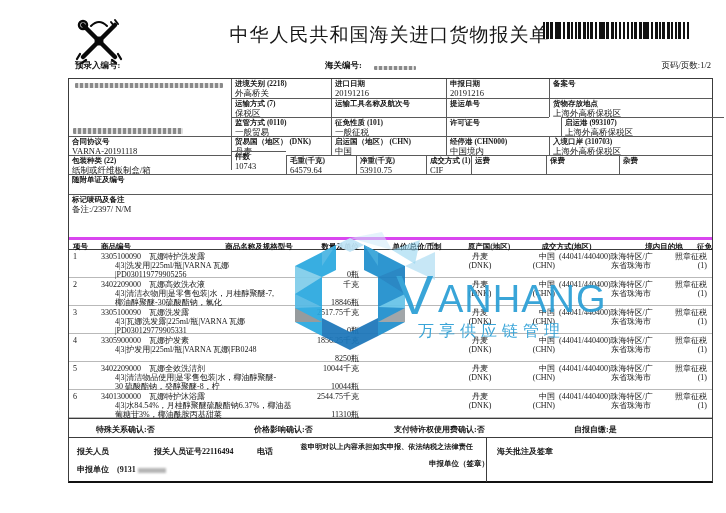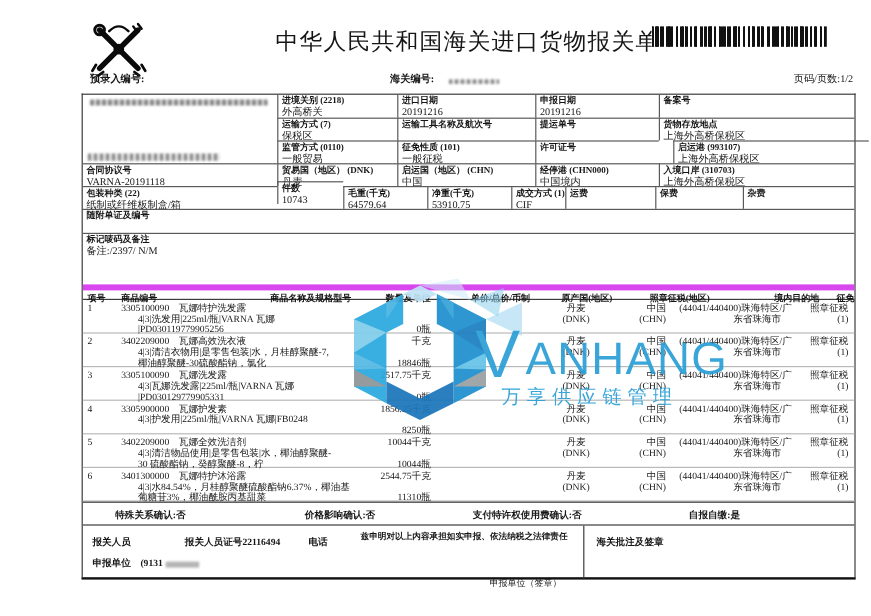--- a/index.html
+++ b/index.html
@@ -19,47 +19,47 @@
   .redact-inline{display:inline-block;height:5px;background:#b5b5b5;filter:blur(1px);vertical-align:middle;}
   .form{position:absolute;left:68px;top:78px;width:643px;height:402px;
         border:1px solid #3c3c3c;border-bottom:2px solid #111;box-sizing:content-box;}
   .cell{position:absolute;box-sizing:border-box;border-left:1px solid #5a5a5a;border-top:1px solid #5a5a5a;
         padding:1px 0 0 3px;overflow:visible;}
   .cell.noL{border-left:none;}
   .cell.noT{border-top:none;}
   .lbl{font-weight:bold;font-size:7.5px;line-height:8.5px;white-space:nowrap;}
   .val{font-size:8.5px;line-height:9.5px;white-space:nowrap;}
   .ghead{position:absolute;left:0;top:158px;width:643px;height:13px;
-         border-top:5px solid #d946ef;border-bottom:1px solid #3c3c3c;box-sizing:border-box;}
+         border-top:3px solid #d946ef;border-bottom:1px solid #3c3c3c;box-sizing:border-box;}
   .ghead span{position:absolute;top:2px;font-weight:bold;font-size:7.5px;white-space:nowrap;}
   .grows{position:absolute;left:0;top:171px;width:643px;height:168px;}
   .grow{position:relative;width:643px;height:28px;border-bottom:1px solid #b9b9b9;box-sizing:border-box;}
   .grow span{position:absolute;font-size:8px;line-height:9px;white-space:nowrap;}
   .g-no{left:4px;top:2px;}
   .g-code{left:32px;top:2px;}
   .g-name{left:80px;top:2px;}
   .g-sp1{left:46px;top:11px;}
   .g-sp2{left:46px;top:20px;}
   .g-qty1{left:160px;width:130px;top:2px;text-align:right;}
   .g-qty2{left:160px;width:130px;top:20px;text-align:right;}
   .g-or1{left:382px;width:58px;top:2px;text-align:center;}
   .g-or2{left:382px;width:58px;top:11px;text-align:center;}
   .g-de1{left:430px;width:56px;top:2px;text-align:right;}
   .g-de2{left:430px;width:56px;top:11px;text-align:right;}
-  .g-do1{left:490px;width:108px;top:2px;text-align:center;}
+  .g-do1{left:490px;width:108px;top:2px;text-align:left;}
   .g-do2{left:490px;width:92px;top:11px;text-align:right;}
   .g-ex1{left:598px;width:40px;top:2px;text-align:right;}
   .g-ex2{left:598px;width:40px;top:11px;text-align:right;}
   .confirm{position:absolute;left:0;top:339px;width:643px;height:19px;border-top:1px solid #3c3c3c;box-sizing:border-box;}
   .confirm span{position:absolute;top:5px;font-size:8px;font-weight:bold;white-space:nowrap;}
   .footerbox{position:absolute;left:0;top:358px;width:643px;height:44px;border-top:1px solid #3c3c3c;box-sizing:border-box;}
   .footerbox .fi{position:absolute;font-size:8px;font-weight:bold;white-space:nowrap;}
   .vdiv{position:absolute;left:417px;top:0;width:0;height:44px;border-left:1px solid #3c3c3c;}
   .stmt{position:absolute;left:204px;top:5px;width:200px;text-align:right;font-size:7.2px;font-weight:bold;line-height:9px;white-space:nowrap;}
-  .stmt2{position:absolute;left:199px;top:21px;width:200px;text-align:right;font-size:7.5px;font-weight:normal;white-space:nowrap;margin-top:22px;}
+  .stmt2{position:absolute;left:220px;top:21px;width:200px;text-align:right;font-size:7.5px;font-weight:bold;white-space:nowrap;}
   .wm{position:absolute;left:270px;top:232px;width:390px;height:125px;opacity:0.93;pointer-events:none;z-index:5;}
 </style>
 </head>
 <body>
 
 <div class="sheet">
 
   <svg class="abs" style="left:74px;top:18px;width:50px;height:46px;" viewBox="0 0 50 46">
     <g fill="none" stroke="#0a0a0a" stroke-linecap="round">
       <path d="M9 39 L41 7" stroke-width="4.5"></path>
@@ -194,21 +194,21 @@
       <div class="val">备注:/2397/ N/M</div>
     </div>
 
     <div class="ghead">
       <span style="left:4px;">项号</span>
       <span style="left:32px;">商品编号</span>
       <span style="left:120px;width:140px;text-align:center;">商品名称及规格型号</span>
       <span style="left:225px;width:65px;text-align:right;">数量及单位</span>
       <span style="left:308px;width:80px;text-align:center;">单价/总价/币制</span>
       <span style="left:390px;width:60px;text-align:center;">原产国(地区)</span>
-      <span style="left:455px;width:85px;text-align:center;">照章征税(地区)</span>
+      <span style="left:455px;width:85px;text-align:center;">成交方式(地区)</span>
       <span style="left:555px;width:80px;text-align:center;">境内目的地</span>
       <span style="left:607px;width:36px;text-align:right;">征免</span>
     </div>
 
     <div class="grows">
         <div class="grow">
     <span class="g-no">1</span>
     <span class="g-code">3305100090</span>
     <span class="g-name">瓦娜特护洗发露</span>
     <span class="g-sp1">4|3|洗发用|225ml/瓶|VARNA 瓦娜</span>

